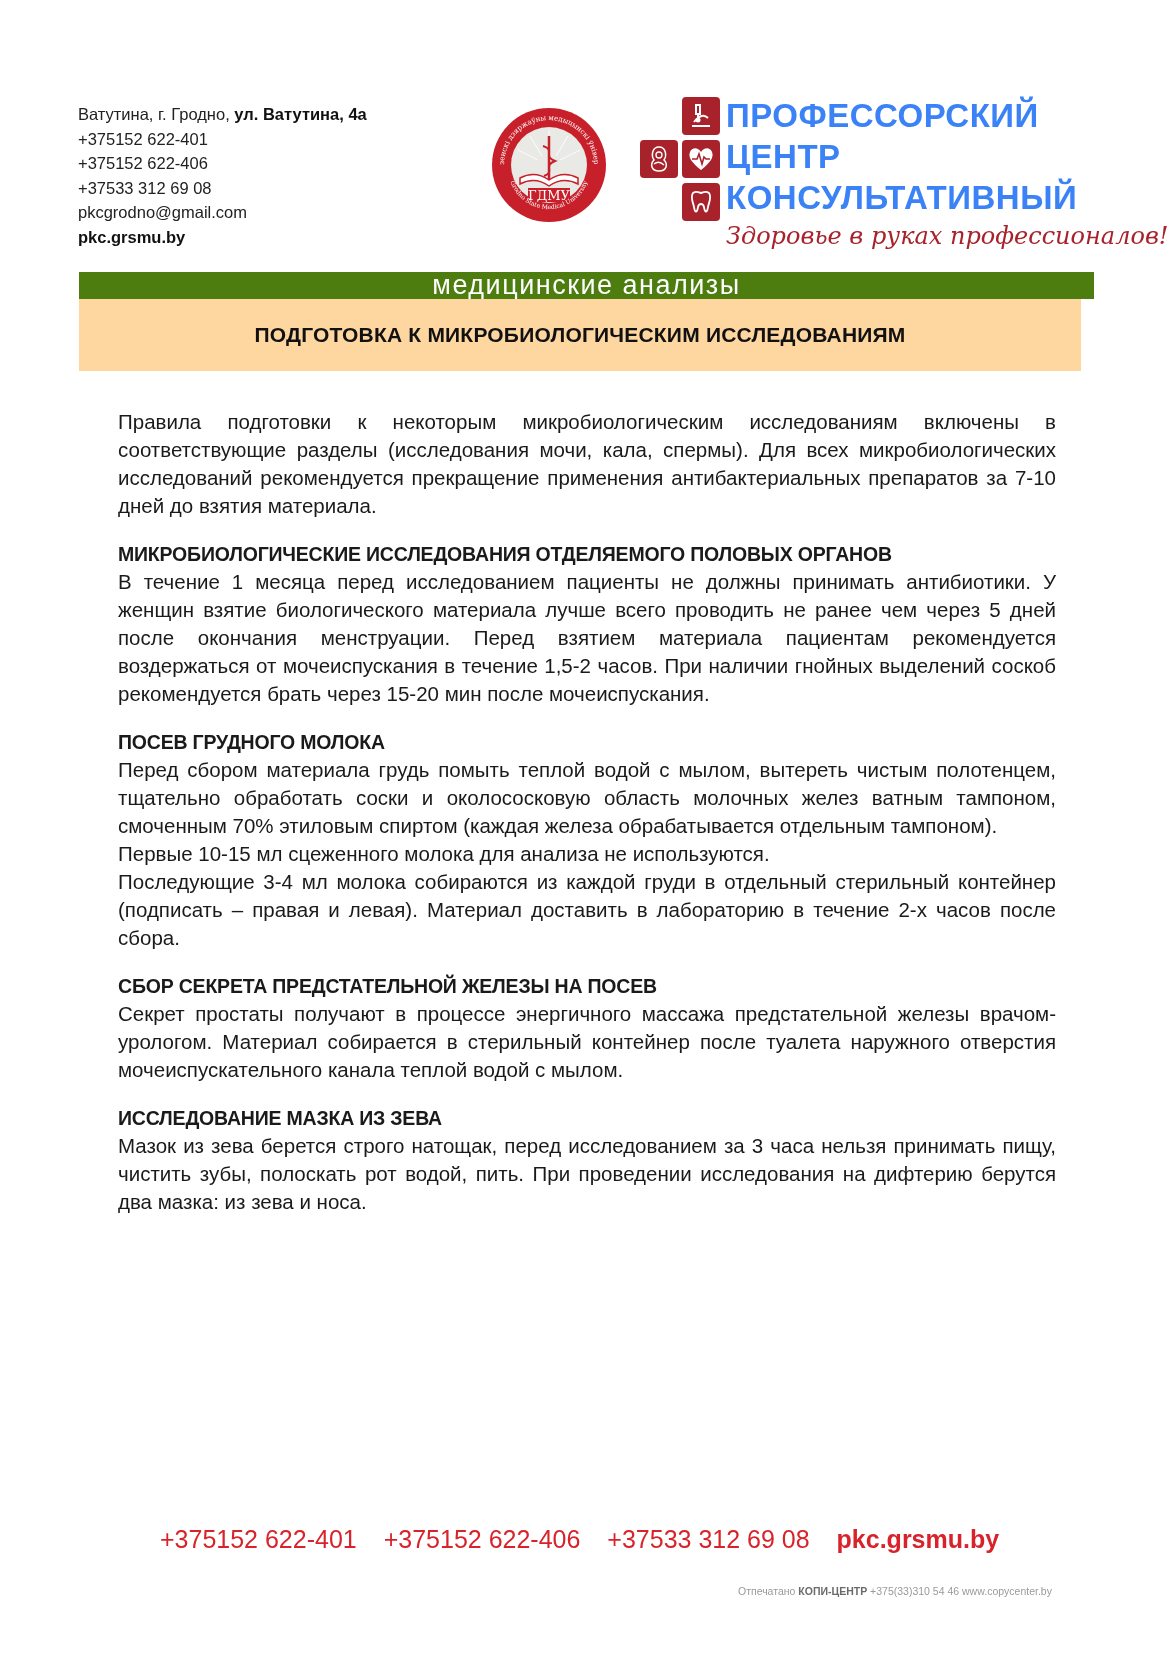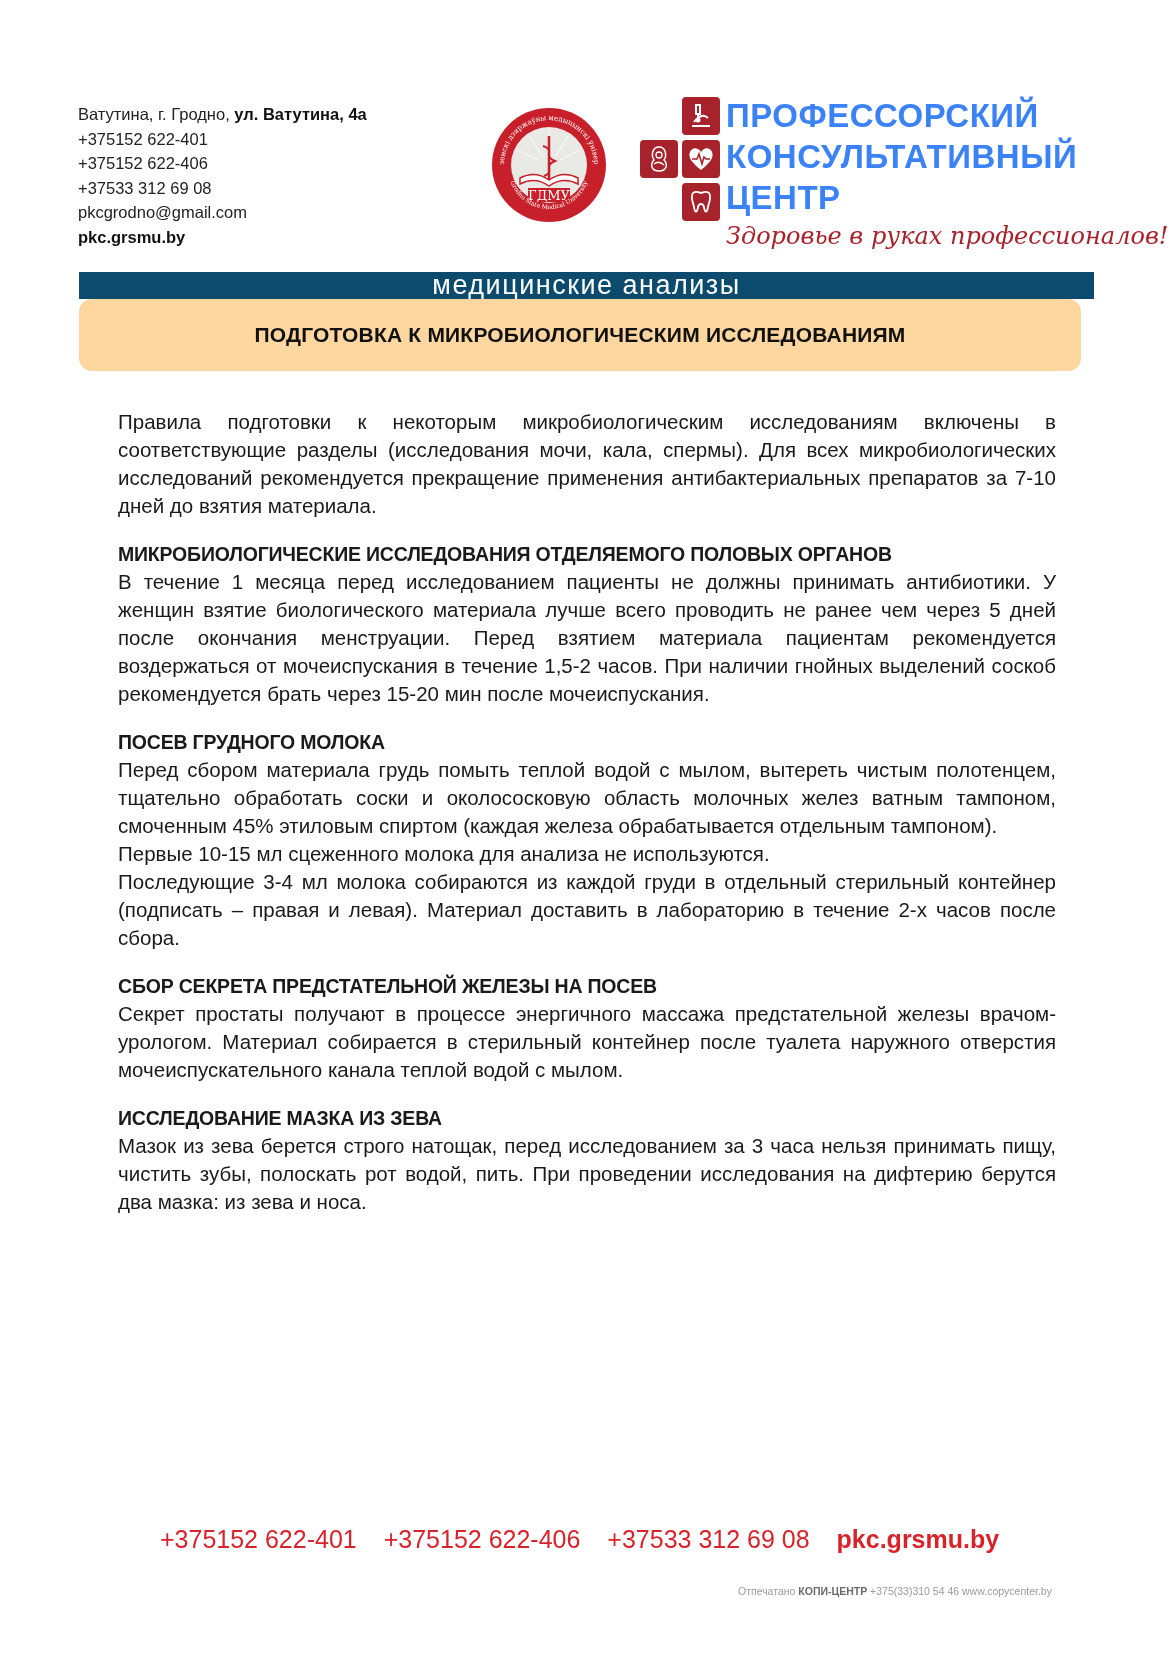--- a/index.html
+++ b/index.html
@@ -15,24 +15,24 @@
   .seal { position: absolute; left: 490px; top: 106px; width: 118px; height: 118px; }
 
   
   .pkc { position: absolute; left: 640px; top: 97px; }
   .pkc-icons { position: absolute; left: 0; top: 0; width: 80px; height: 124px; }
   .icon-box { position: absolute; width: 38px; height: 38px; background: #a8222b; border-radius: 4px; display: flex; align-items: center; justify-content: center; }
   .pkc-title { position: absolute; left: 86px; top: -2px; color: #3b82f6; font-weight: 700; font-size: 33px; line-height: 41px; letter-spacing: 0.5px; white-space: nowrap; }
   .slogan { position: absolute; left: 726px; top: 222px; color: #a8222b; font-family: "DejaVu Serif", serif; font-style: italic; font-size: 24px; white-space: nowrap; }
 
   
-  .band-top { position: absolute; left: 79px; top: 272px; width: 1015px; height: 27px; background: #0c4a6e;
+  .band-top { position: absolute; left: 79px; top: 272px; width: 1015px; height: 27px; background: #4d7c0f;
               color: #ffffff; font-size: 27px; line-height: 27px; text-align: center; letter-spacing: 1.5px; font-weight: 300; }
   .band-bottom { position: absolute; left: 79px; top: 299px; width: 1002px; height: 72px; background: #fed6a0;
-                 display: flex; align-items: center; justify-content: center; border-radius: 13px; }
+                 display: flex; align-items: center; justify-content: center; }
   .band-title { font-weight: 700; font-size: 21px; color: #111; letter-spacing: 0.2px; }
 
   
   .content { position: absolute; left: 118px; top: 408px; width: 938px; font-size: 20.5px; line-height: 28px; color: #1a1a1a; }
   .content p { margin: 0; text-align: justify; }
   .content h3 { margin: 0; font-size: 19.5px; font-weight: 700; line-height: 28px; letter-spacing: -0.2px; }
   .section { margin-top: 20px; }
 
   
   .footer-phones { position: absolute; left: 160px; top: 1525px; color: #d8232a; font-size: 25px; white-space: nowrap; }
@@ -102,42 +102,42 @@
         </svg>
     </div>
     <div class="icon-box" style="left:42px; top:86px;">
       <svg width="24" height="26" viewBox="0 0 24 26">
           <path d="M4 4 C 8 1, 10 4, 12 4 C 14 4, 16 1, 20 4 C 23 8, 20 13, 19 18 C 18 24, 16 24, 15 18 C 14 14, 10 14, 9 18 C 8 24, 6 24, 5 18 C 4 13, 1 8, 4 4 Z" fill="none" stroke="#fff" stroke-width="1.8"></path>
         </svg>
     </div>
   </div>
   <div class="pkc-title">
     <div>ПРОФЕССОРСКИЙ</div>
+    <div>ЦЕНТР</div>
     <div>КОНСУЛЬТАТИВНЫЙ</div>
-    <div>ЦЕНТР</div>
   </div>
 </div>
 <div class="slogan">Здоровье в руках профессионалов!</div>
 
 <div class="band-top">медицинские анализы</div>
 <div class="band-bottom">
   <div class="band-title">ПОДГОТОВКА К МИКРОБИОЛОГИЧЕСКИМ ИССЛЕДОВАНИЯМ</div>
 </div>
 
 <div class="content">
   <p>Правила подготовки к некоторым микробиологическим исследованиям включены в соответствующие разделы (исследования мочи, кала, спермы). Для всех микробиологических исследований рекомендуется прекращение применения антибактериальных препаратов за 7-10 дней до взятия материала.</p>
 
   <div class="section">
     <h3>МИКРОБИОЛОГИЧЕСКИЕ ИССЛЕДОВАНИЯ ОТДЕЛЯЕМОГО ПОЛОВЫХ ОРГАНОВ</h3>
     <p>В течение 1 месяца перед исследованием пациенты не должны принимать антибиотики. У женщин взятие биологического материала лучше всего проводить не ранее чем через 5 дней после окончания менструации. Перед взятием материала пациентам рекомендуется воздержаться от мочеиспускания в течение 1,5-2 часов. При наличии гнойных выделений соскоб рекомендуется брать через 15-20 мин после мочеиспускания.</p>
   </div>
 
   <div class="section">
     <h3>ПОСЕВ ГРУДНОГО МОЛОКА</h3>
-    <p>Перед сбором материала грудь помыть теплой водой с мылом, вытереть чистым полотенцем, тщательно обработать соски и околососковую область молочных желез ватным тампоном, смоченным 45% этиловым спиртом (каждая железа обрабатывается отдельным тампоном).</p>
+    <p>Перед сбором материала грудь помыть теплой водой с мылом, вытереть чистым полотенцем, тщательно обработать соски и околососковую область молочных желез ватным тампоном, смоченным 70% этиловым спиртом (каждая железа обрабатывается отдельным тампоном).</p>
     <p>Первые 10-15 мл сцеженного молока для анализа не используются.</p>
     <p>Последующие 3-4 мл молока собираются из каждой груди в отдельный стерильный контейнер (подписать – правая и левая). Материал доставить в лабораторию в течение 2-х часов после сбора.</p>
   </div>
 
   <div class="section">
     <h3>СБОР СЕКРЕТА ПРЕДСТАТЕЛЬНОЙ ЖЕЛЕЗЫ НА ПОСЕВ</h3>
     <p>Секрет простаты получают в процессе энергичного массажа предстательной железы врачом-урологом. Материал собирается в стерильный контейнер после туалета наружного отверстия мочеиспускательного канала теплой водой с мылом.</p>
   </div>
 
   <div class="section">

